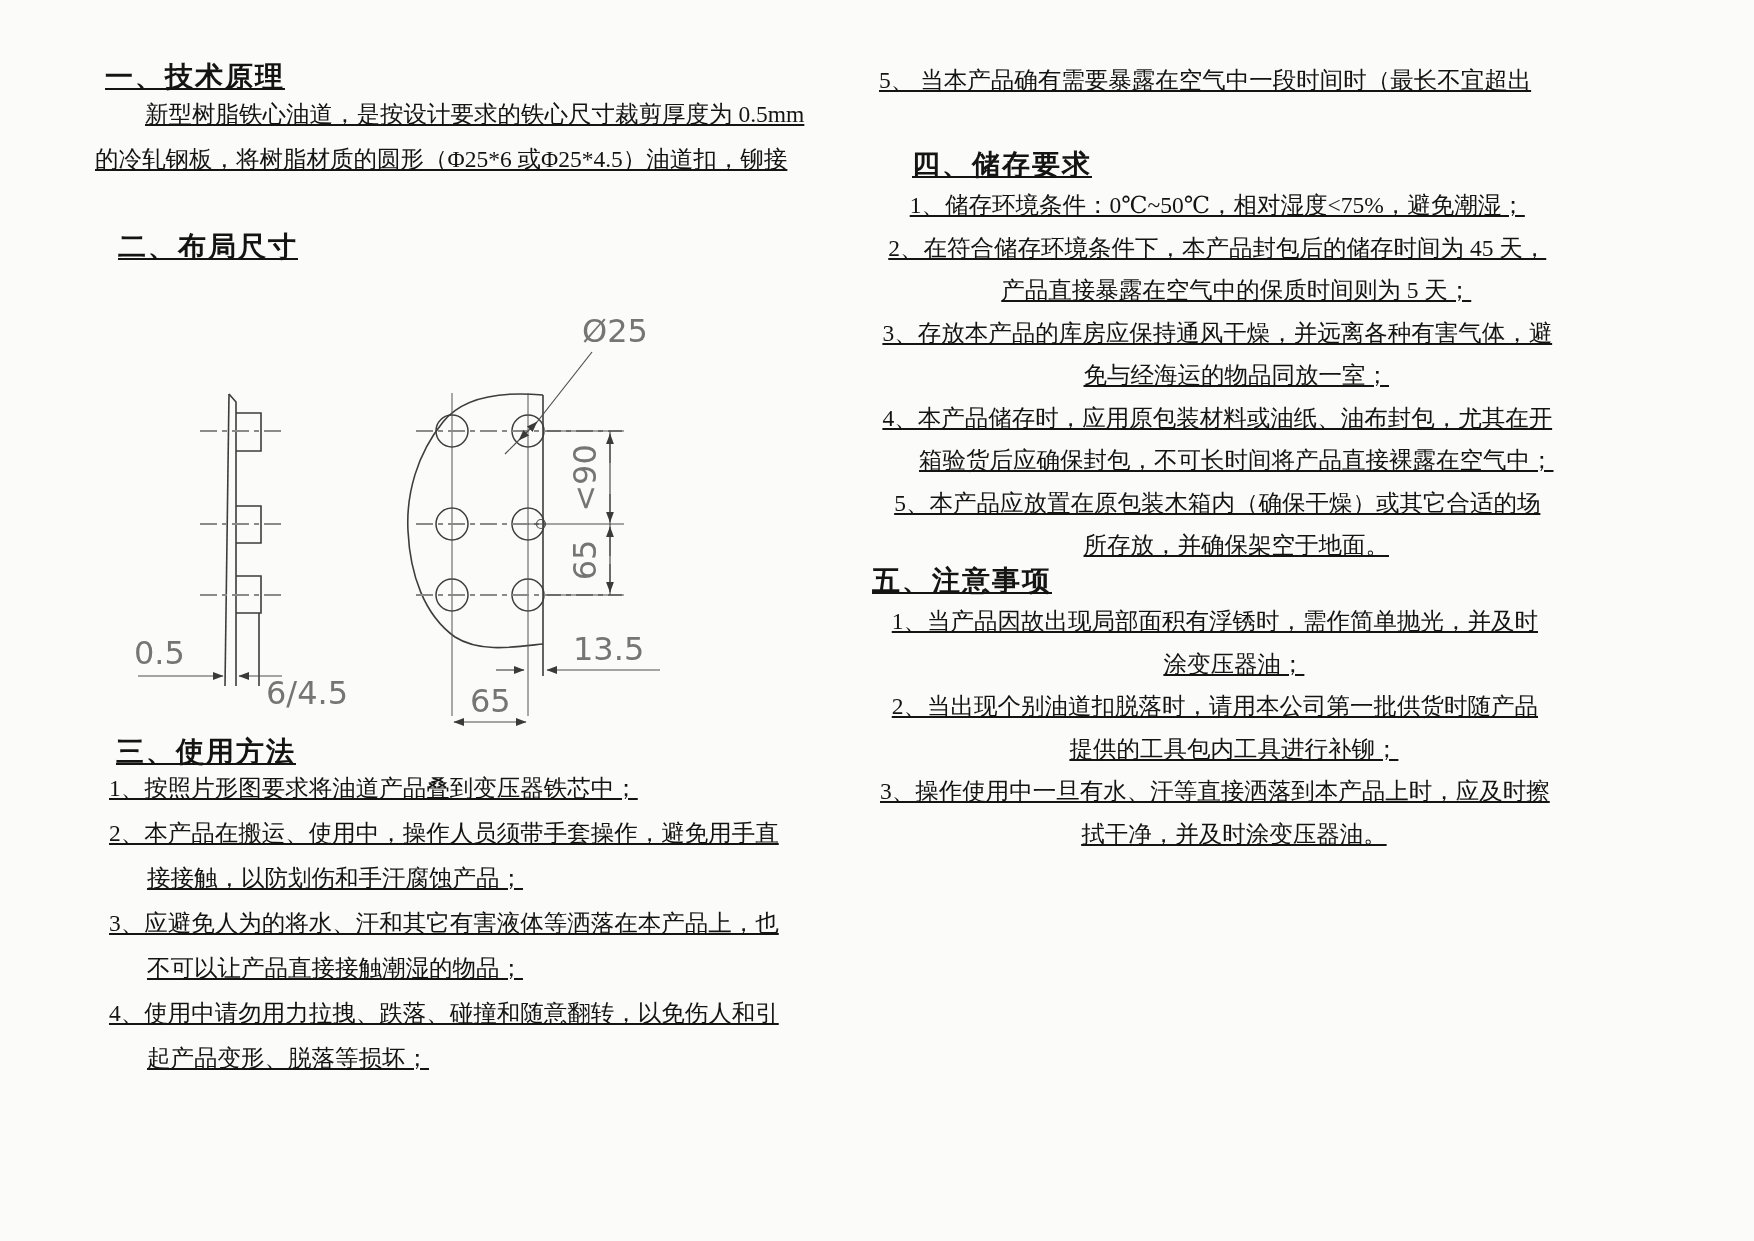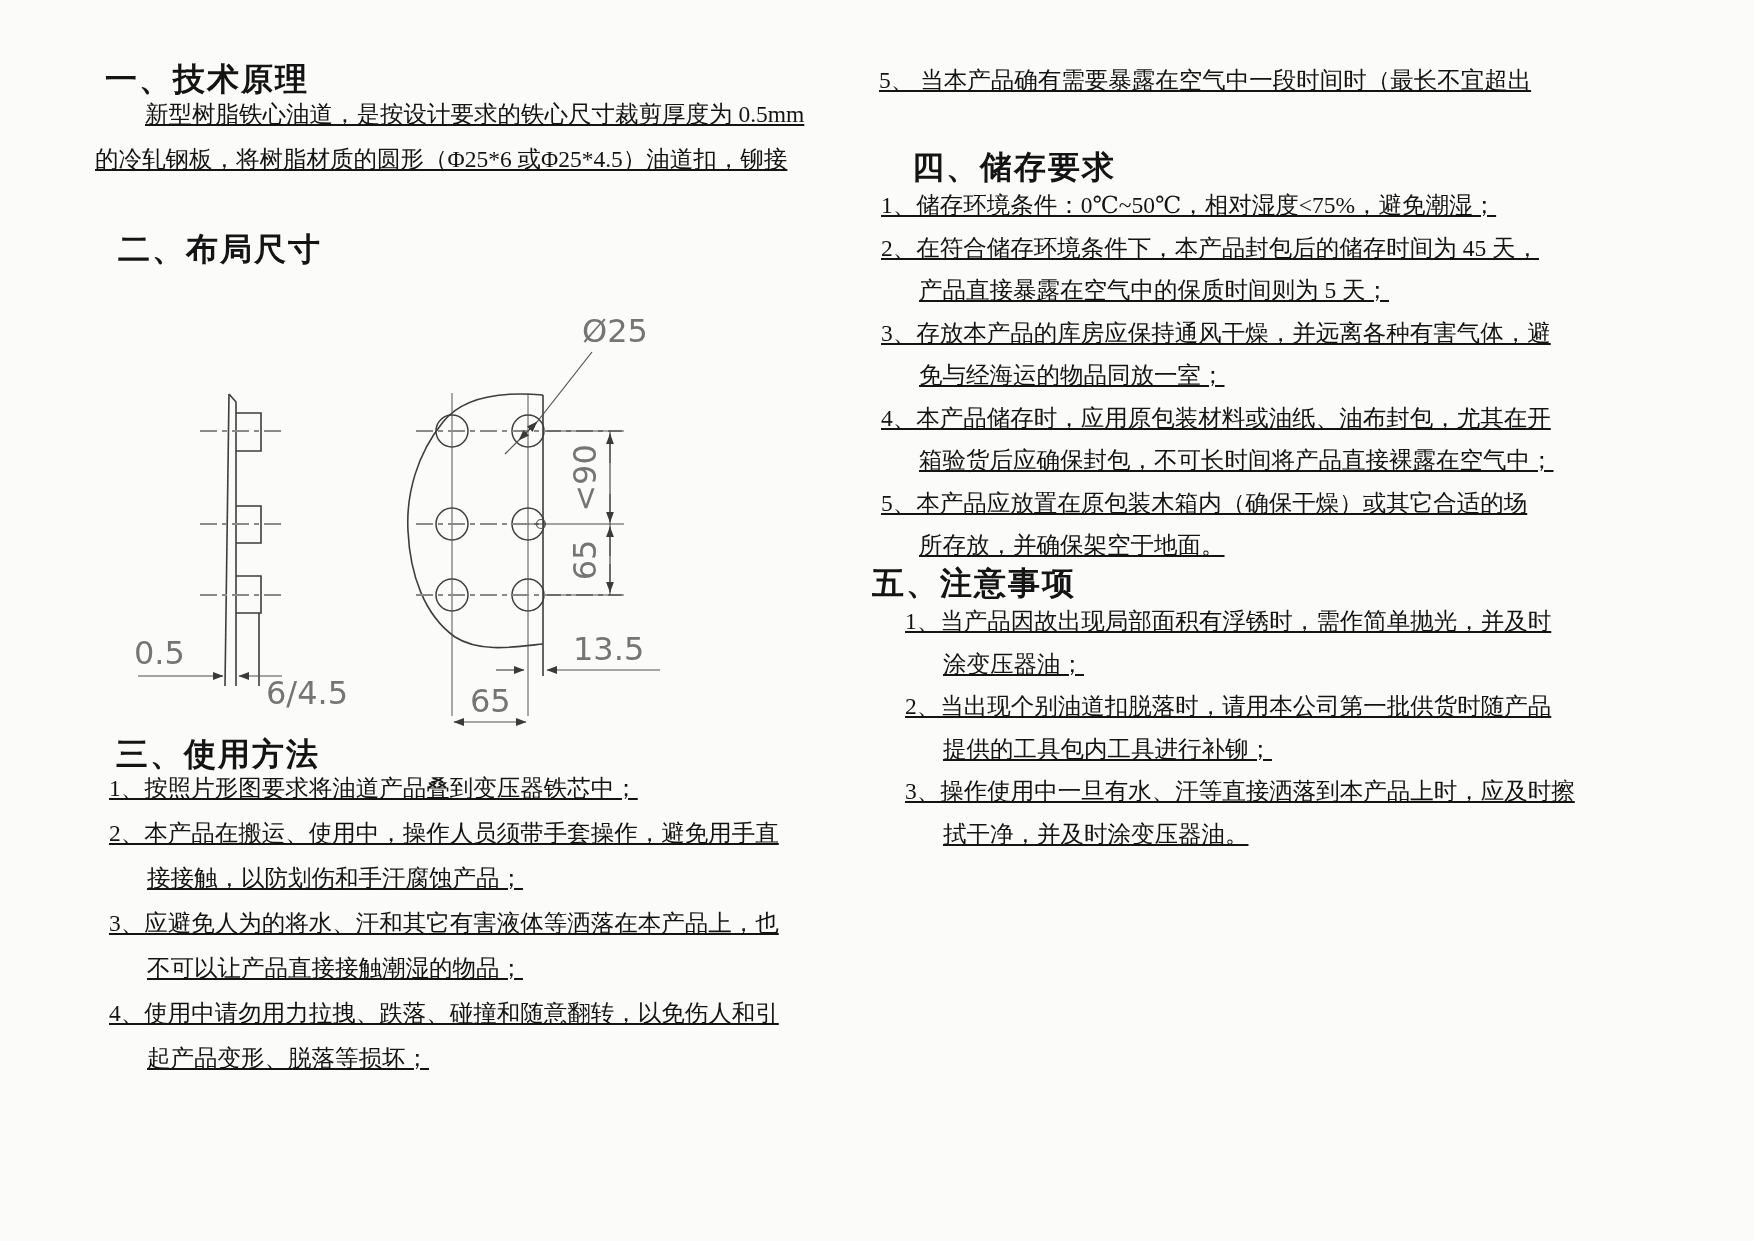--- a/index.html
+++ b/index.html
@@ -8,32 +8,33 @@
     background:#fbfbfa;
     position:relative;
     font-family:"Liberation Serif","DejaVu Serif",serif;
     color:#141414;
     overflow:hidden;
   }
   .hd{
     position:absolute;
     font-family:"Liberation Sans","DejaVu Sans",sans-serif;
     font-weight:700;
-    font-size:32px;
+    font-size:28px;
     letter-spacing:2px;
     white-space:nowrap;
+    text-decoration:underline;
   }
   .blk{position:absolute;}
   .line{
     font-size:23.5px;
     line-height:45px;
     white-space:nowrap;
     text-decoration:underline;
   }
-  .rcol .line{line-height:42.5px;}
+  .rcol .line{line-height:42.5px;text-align:center;}
   .ind2{text-indent:50px;text-align:center;}
   .num{padding-left:14px;}
   .cont{padding-left:52px;}
   .num5{padding-left:12px;}
   .cont5{padding-left:28px;}
   svg text{
     font-family:"DejaVu Sans","Liberation Sans",sans-serif;
     fill:#757575;
     font-size:32px;
   }
@@ -154,20 +155,20 @@
   <div class="line num">3、存放本产品的库房应保持通风干燥，并远离各种有害气体，避</div>
   <div class="line cont">免与经海运的物品同放一室；</div>
   <div class="line num">4、本产品储存时，应用原包装材料或油纸、油布封包，尤其在开</div>
   <div class="line cont">箱验货后应确保封包，不可长时间将产品直接裸露在空气中；</div>
   <div class="line num">5、本产品应放置在原包装木箱内（确保干燥）或其它合适的场</div>
   <div class="line cont">所存放，并确保架空于地面。</div>
 </div>
 
 <div class="hd" style="left:872px;top:562px">五、注意事项</div>
 
-<div class="blk rcol" style="left:891px;top:600px">
+<div class="blk rcol" style="left:866px;top:600px">
   <div class="line num">1、当产品因故出现局部面积有浮锈时，需作简单抛光，并及时</div>
   <div class="line cont">涂变压器油；</div>
   <div class="line num">2、当出现个别油道扣脱落时，请用本公司第一批供货时随产品</div>
   <div class="line cont">提供的工具包内工具进行补铆；</div>
   <div class="line num">3、操作使用中一旦有水、汗等直接洒落到本产品上时，应及时擦</div>
   <div class="line cont">拭干净，并及时涂变压器油。</div>
 </div>
 
 </body></html>

